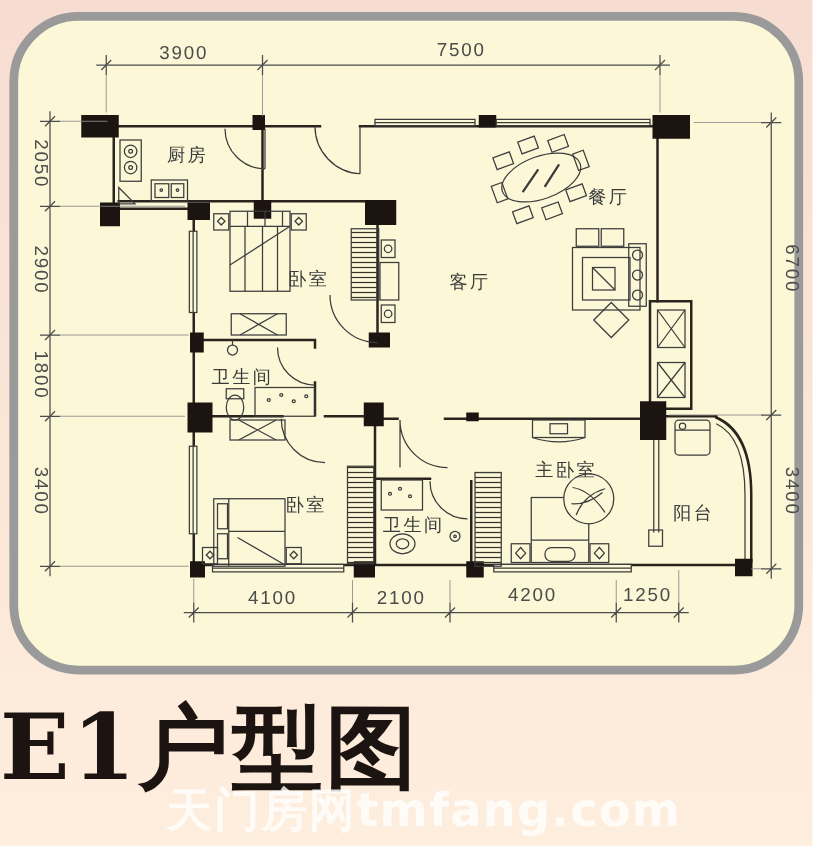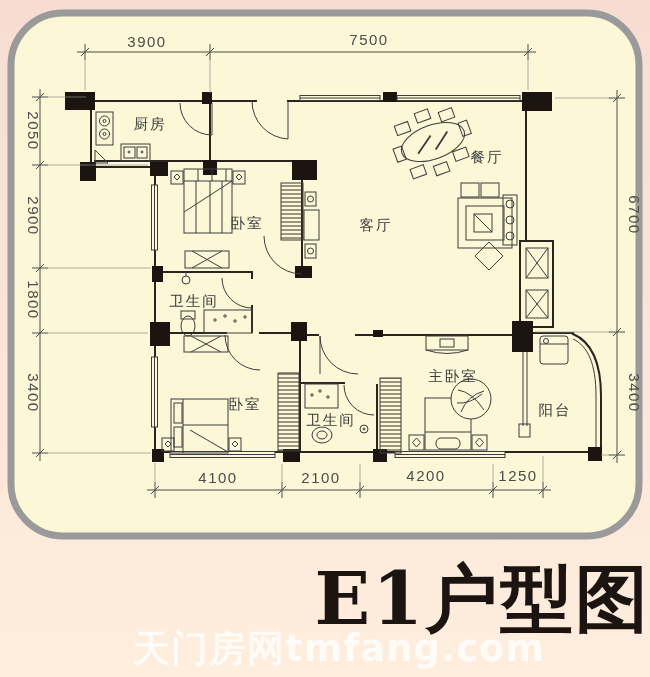--- a/index.html
+++ b/index.html
@@ -14,21 +14,21 @@
   .blk{fill:var(--block);stroke:none;}
   .thin{stroke:var(--line);stroke-width:1;fill:none;}
   .med{stroke:var(--line);stroke-width:1.8;fill:none;}
   .win{stroke:var(--line);stroke-width:1;fill:var(--panel);}
   .ext{stroke:#8f8f8f;stroke-width:0.7;fill:none;}
   .dim{stroke:var(--dim);stroke-width:1;fill:none;}
   .dimtxt{font:15px "Liberation Sans",sans-serif;fill:var(--dim);letter-spacing:1.5px;}
   .roomtxt{font:14.5px "Liberation Sans",sans-serif;fill:var(--label);letter-spacing:2px;}
   .hfill{fill:var(--panel);}
   #title{
-    position:absolute;top:556px;left:0;width:100%;text-align:right;
+    position:absolute;top:556px;left:0;width:100%;text-align:left;
     font-family:"DejaVu Serif","Liberation Serif",serif;font-weight:bold;
     font-size:73px;line-height:84px;color:var(--title);letter-spacing:2px;z-index:2;
   }
   #watermark{
     position:absolute;top:624px;left:0;width:100%;text-align:center;
     font-family:"DejaVu Sans","Liberation Sans",sans-serif;font-weight:bold;
     font-size:37px;color:var(--watermark);letter-spacing:1px;z-index:3;
     transform:translateX(14px);white-space:nowrap;
   }
 </style>

